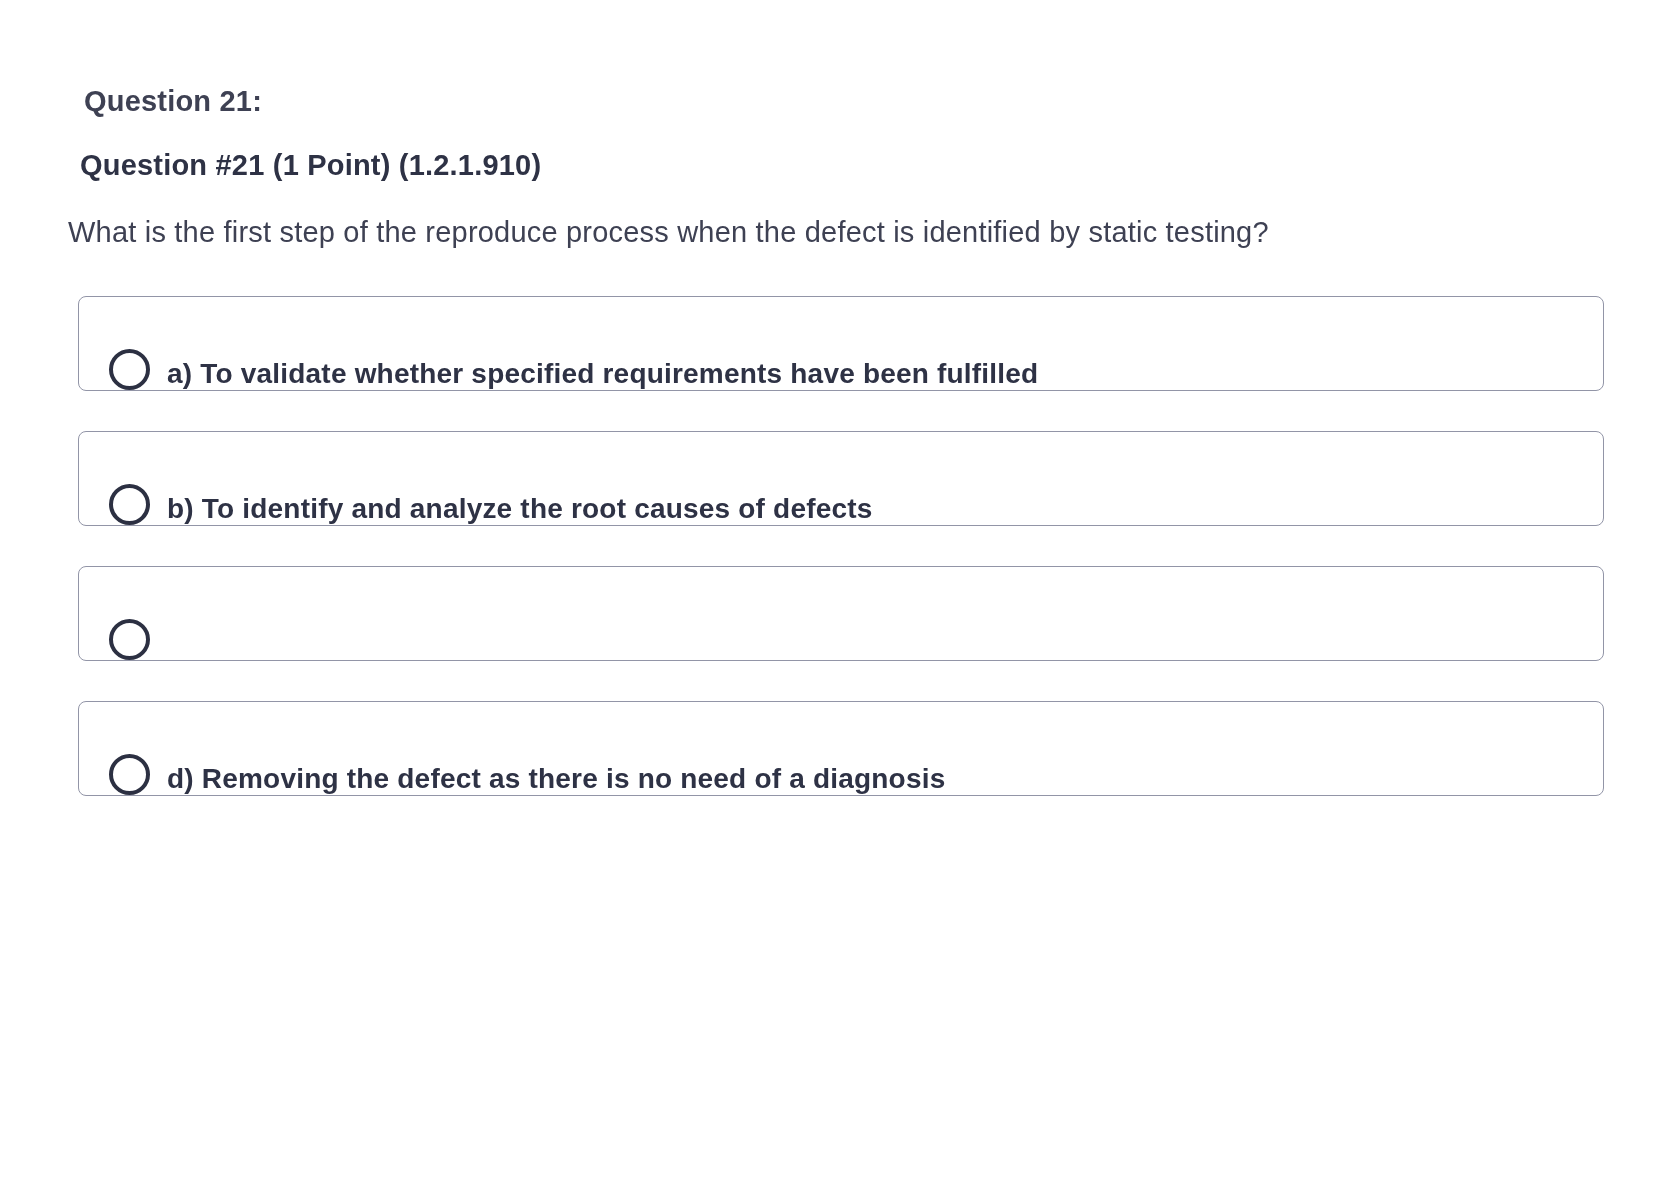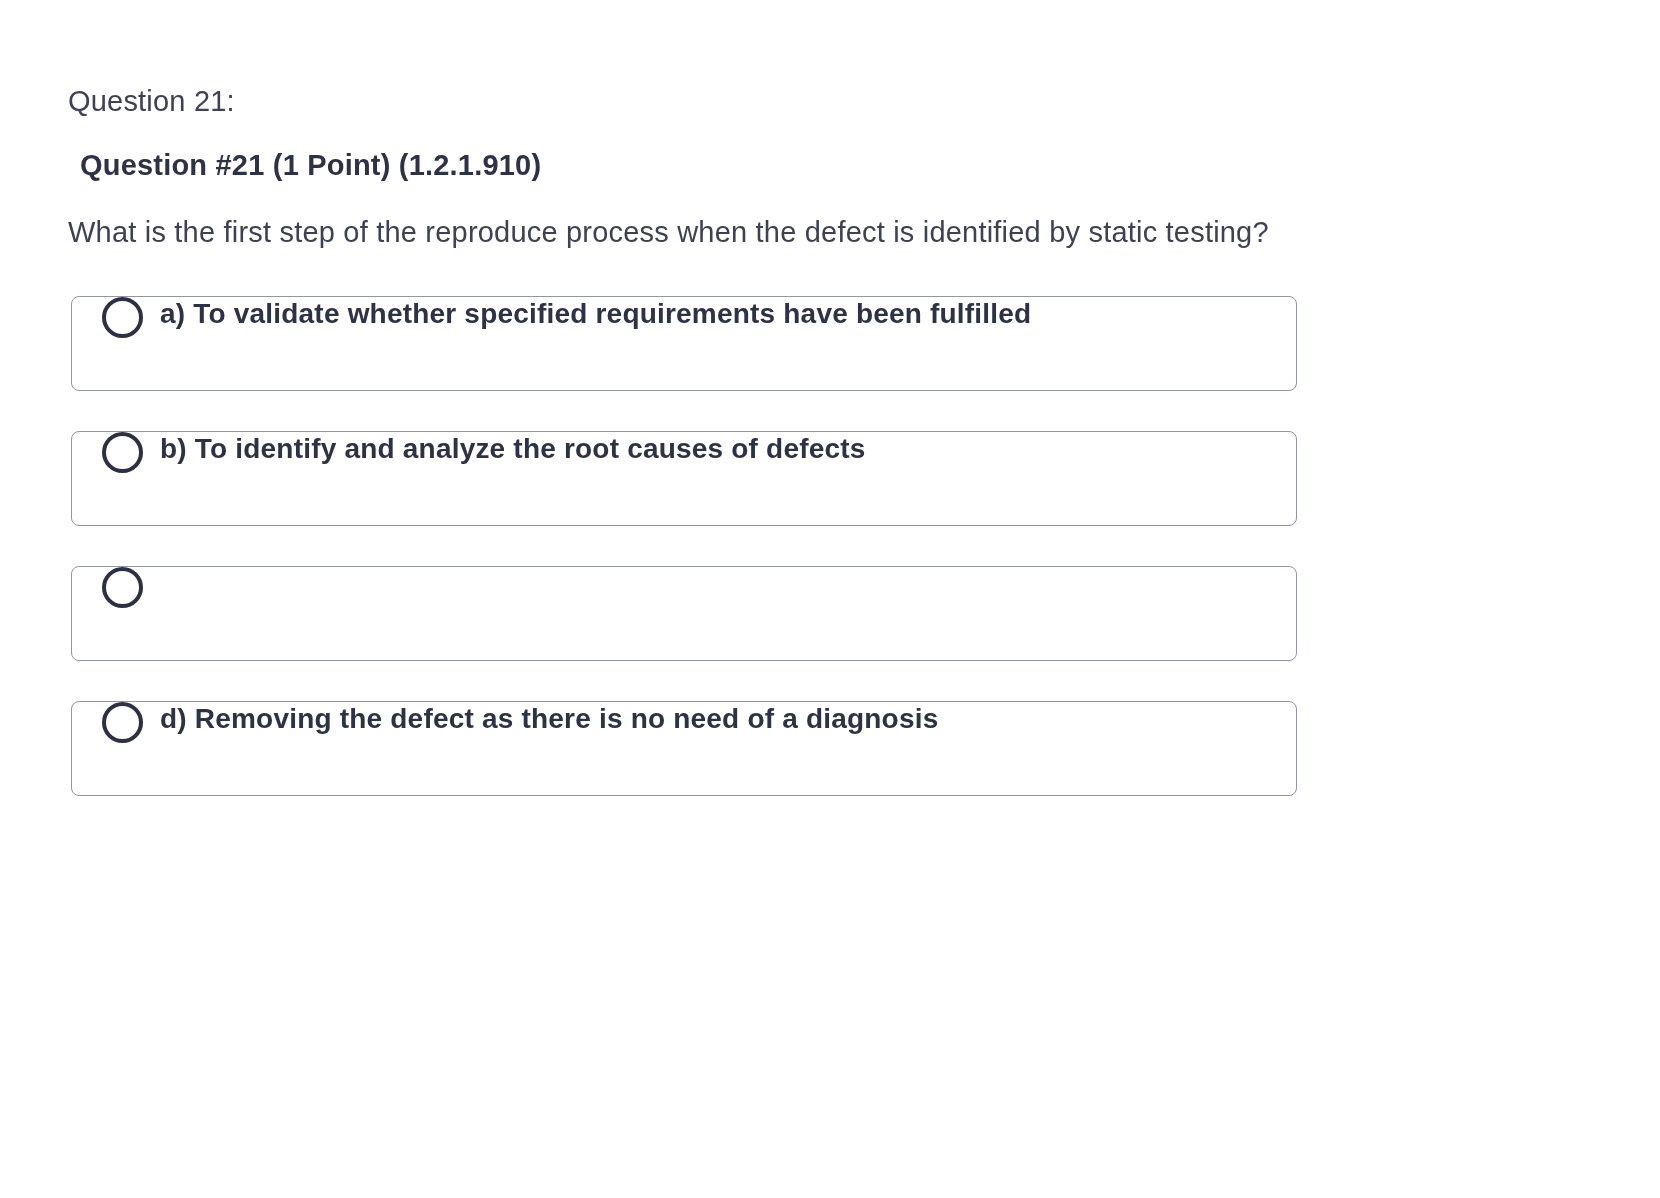--- a/index.html
+++ b/index.html
@@ -14,24 +14,24 @@
 
   .page {
     width: 1660px;
     height: 1198px;
     background: #ffffff;
     padding: 85px 63px 0 68px;
   }
 
   .q-header {
     font-size: 29px;
-    font-weight: 400;
+    font-weight: 700;
     color: #3e4153;
     line-height: 33px;
-    margin: 0 0 31px 0;
+    margin: 0 0 31px 16px;
     letter-spacing: 0.2px;
   }
 
   .q-subtitle {
     font-size: 29px;
     font-weight: 600;
     color: #2e3245;
     line-height: 33px;
     margin: 0 0 34px 12px;
     letter-spacing: 0.2px;
@@ -44,29 +44,29 @@
     line-height: 33px;
     margin: 0 0 47px 0;
     letter-spacing: 0.2px;
   }
 
   .options {
     list-style: none;
   }
 
   .option {
-    width: 1226px;
+    width: 1526px;
     height: 95px;
-    margin-left: 3px;
+    margin-left: 10px;
     margin-bottom: 40px;
     background: #ffffff;
     border: 1.5px solid #9295a7;
     border-radius: 8px;
     display: flex;
-    align-items: flex-start;
+    align-items: flex-end;
     padding-left: 30px;
     cursor: pointer;
   }
 
   .radio {
     flex: 0 0 auto;
     width: 41px;
     height: 41px;
     border: 4px solid #2c3042;
     border-radius: 50%;

